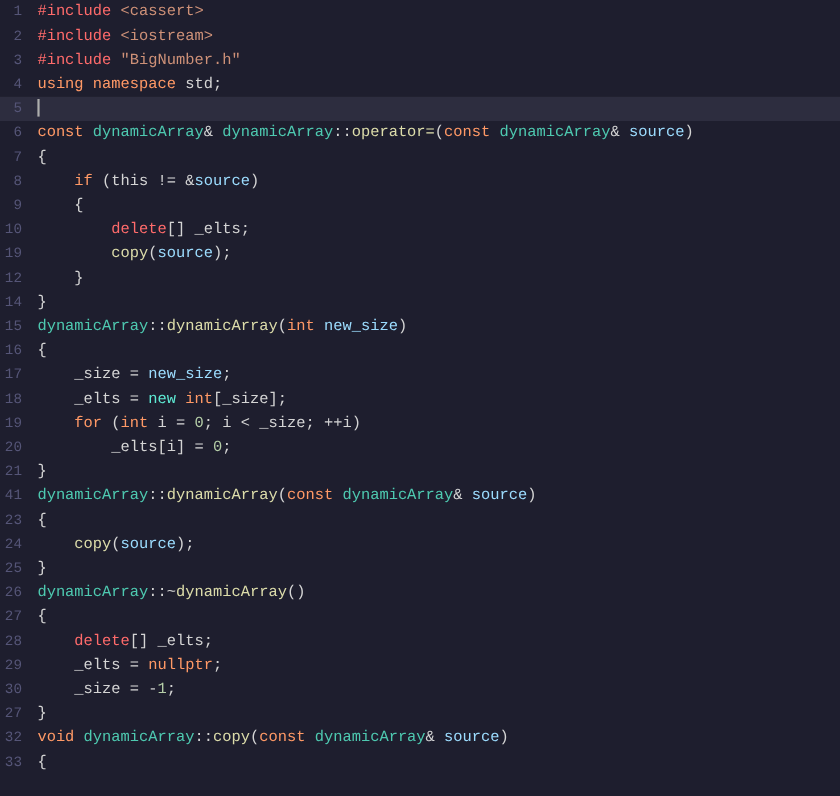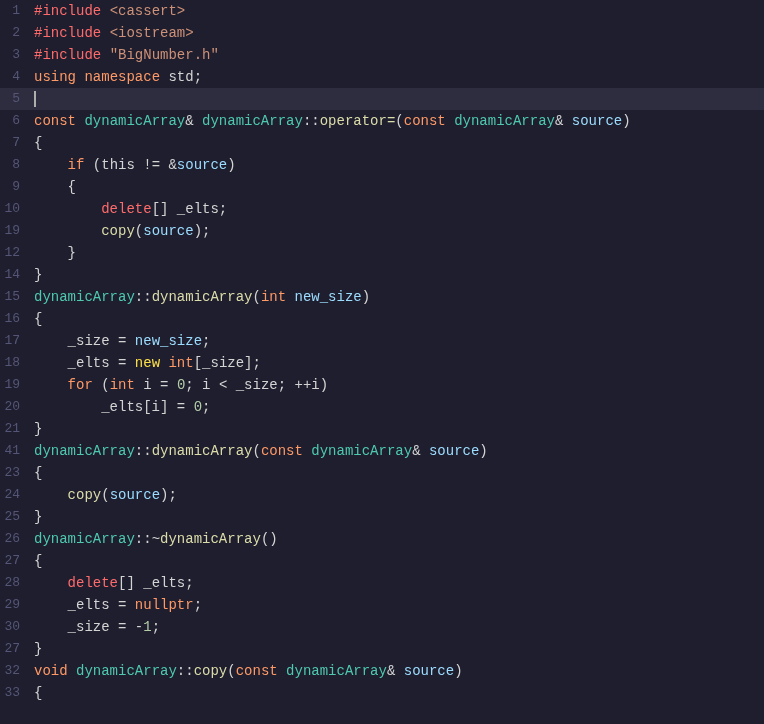--- a/index.html
+++ b/index.html
@@ -131,21 +131,21 @@
       <div class="code-line">
         <span class="line-number">16</span>
         <span class="line-content"><span style="color: rgb(212, 212, 212);">{</span></span>
       </div>
       <div class="code-line">
         <span class="line-number">17</span>
         <span class="line-content"><span style="color: rgb(212, 212, 212);">    _size = </span><span style="color: rgb(156, 220, 254);">new_size</span><span style="color: rgb(212, 212, 212);">;</span></span>
       </div>
       <div class="code-line">
         <span class="line-number">18</span>
-        <span class="line-content"><span style="color: rgb(212, 212, 212);">    _elts = </span><span style="color: #fde047;">new</span><span style="color: rgb(212, 212, 212);"> </span><span style="color: rgb(255, 153, 102);">int</span><span style="color: rgb(212, 212, 212);">[_size];</span></span>
+        <span class="line-content"><span style="color: rgb(212, 212, 212);">    _elts = </span><span style="color: #5eead4;">new</span><span style="color: rgb(212, 212, 212);"> </span><span style="color: rgb(255, 153, 102);">int</span><span style="color: rgb(212, 212, 212);">[_size];</span></span>
       </div>
       <div class="code-line">
         <span class="line-number">19</span>
         <span class="line-content"><span style="color: rgb(212, 212, 212);">    </span><span style="color: rgb(255, 153, 102);">for</span><span style="color: rgb(212, 212, 212);"> (</span><span style="color: rgb(255, 153, 102);">int</span><span style="color: rgb(212, 212, 212);"> i = </span><span style="color: rgb(181, 206, 168);">0</span><span style="color: rgb(212, 212, 212);">; i &lt; _size; ++i)</span></span>
       </div>
       <div class="code-line">
         <span class="line-number">20</span>
         <span class="line-content"><span style="color: rgb(212, 212, 212);">        _elts[i] = </span><span style="color: rgb(181, 206, 168);">0</span><span style="color: rgb(212, 212, 212);">;</span></span>
       </div>
       <div class="code-line">

